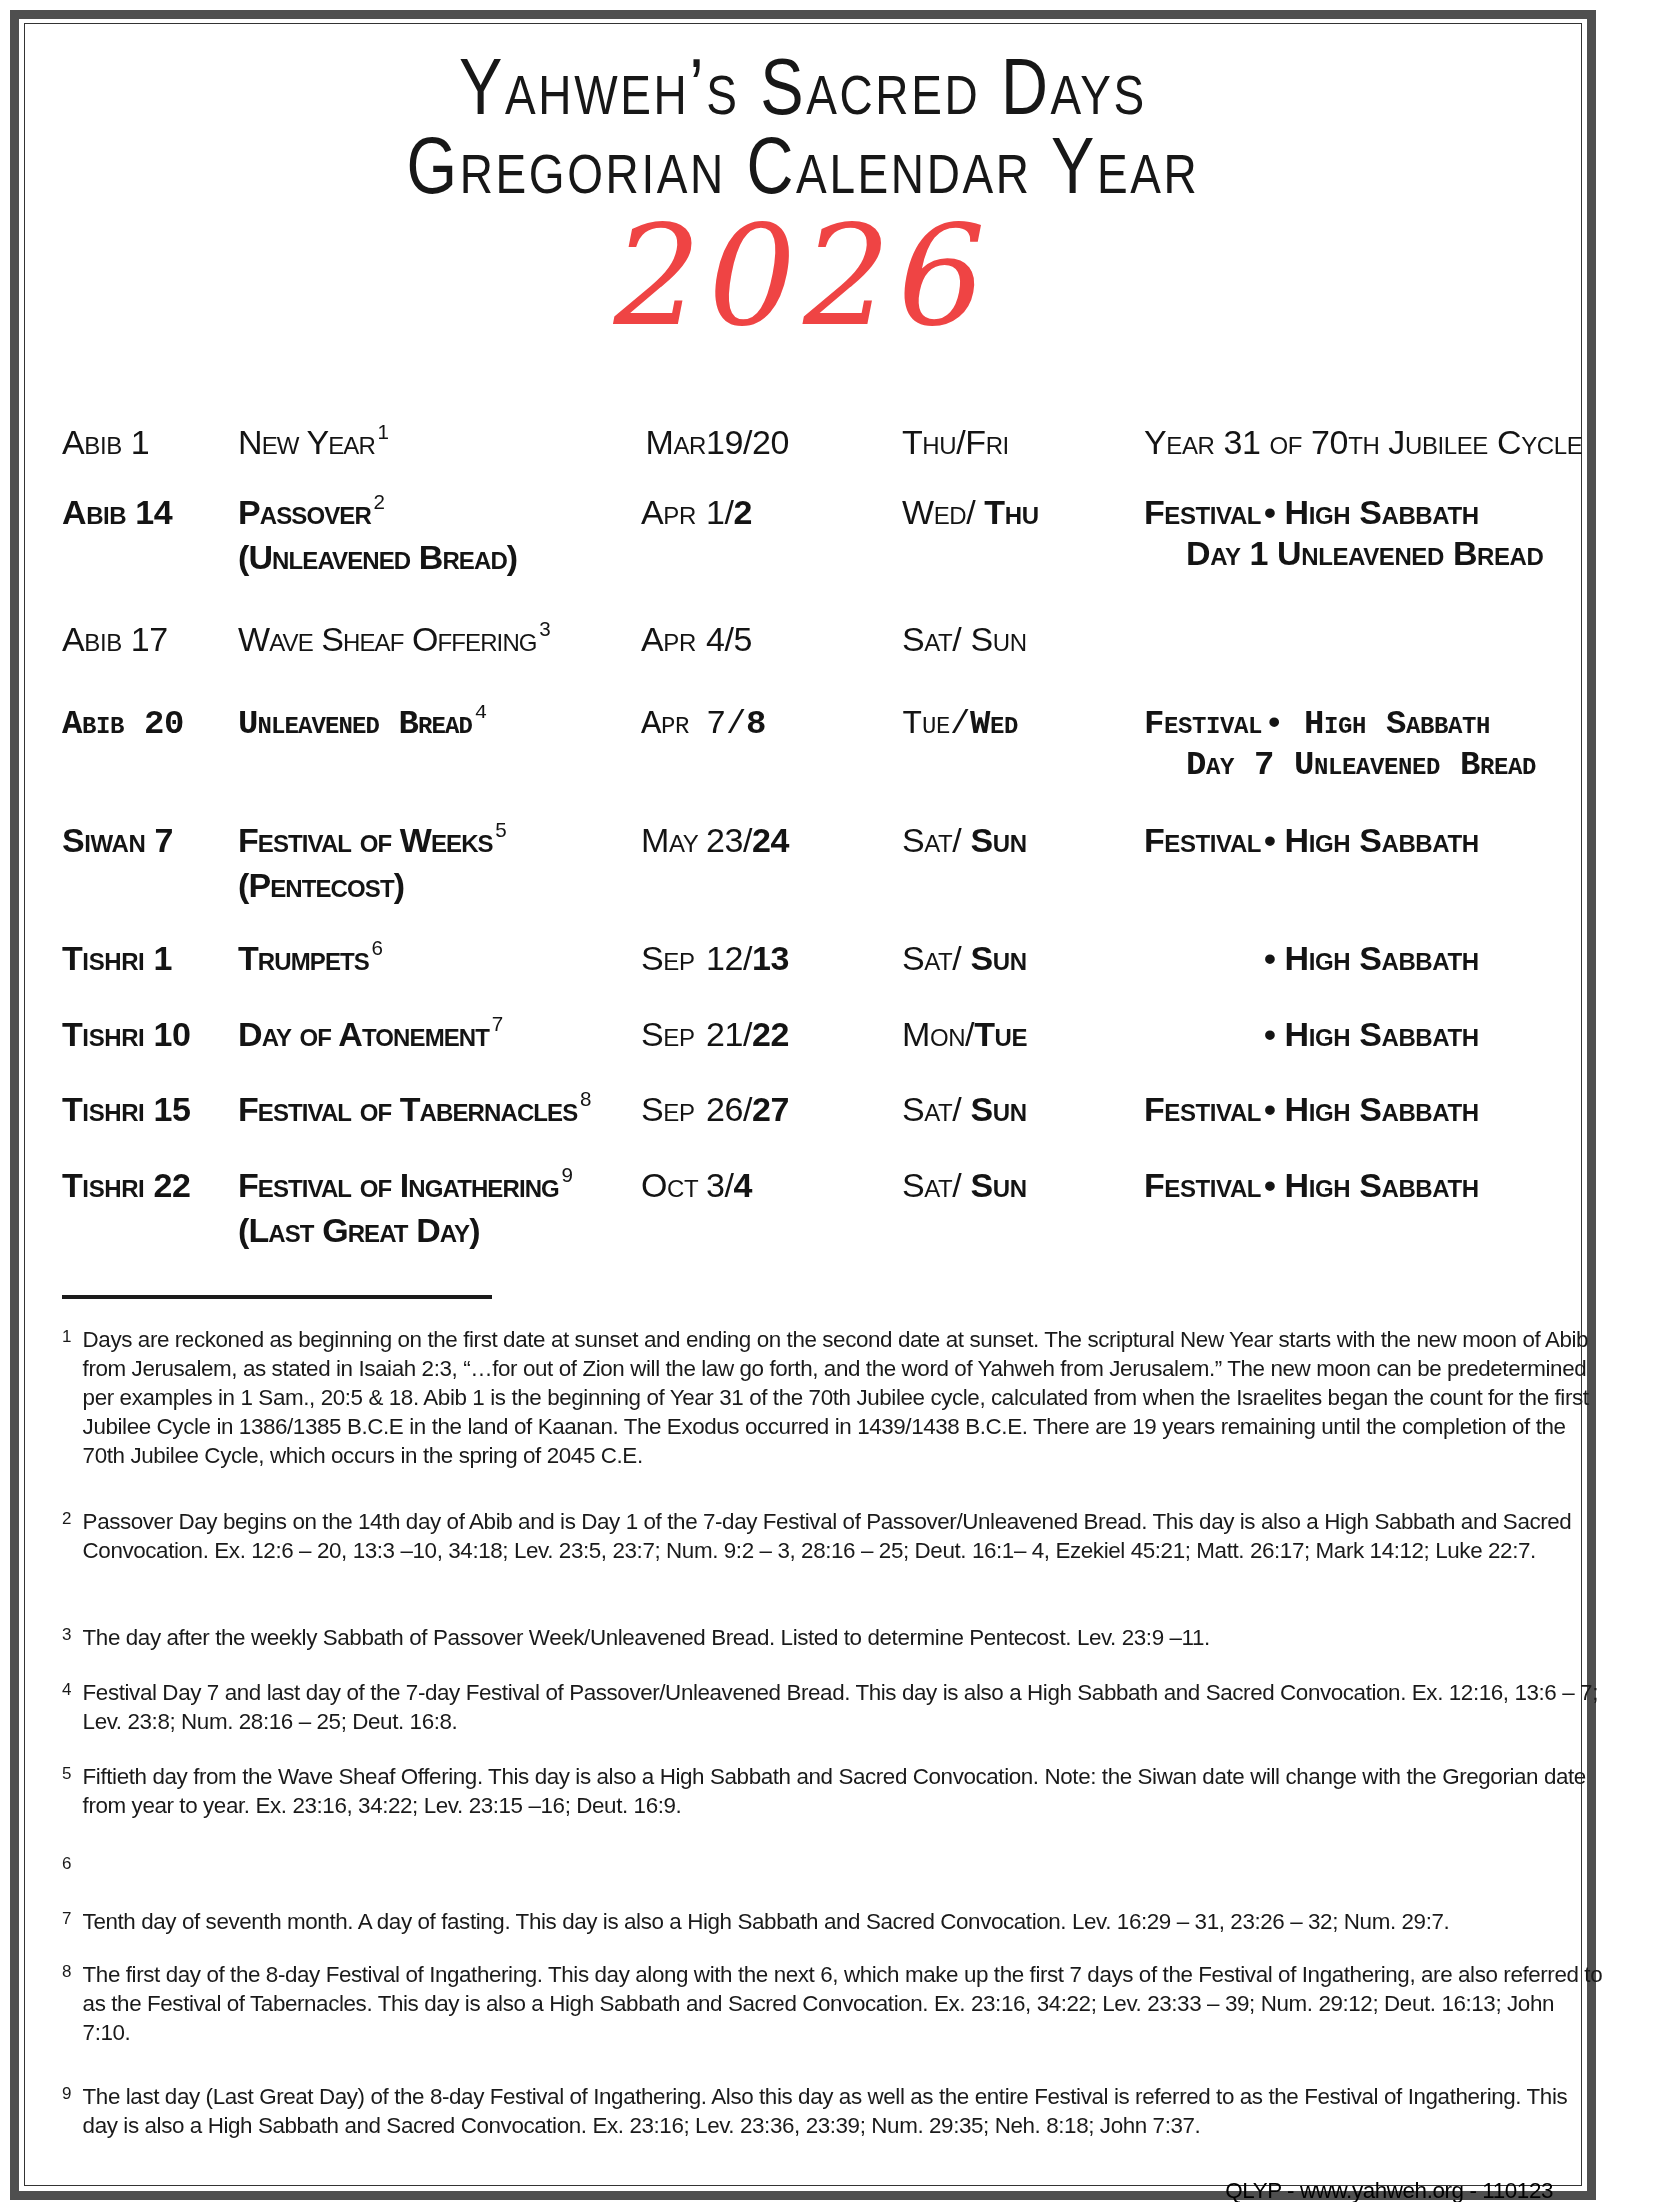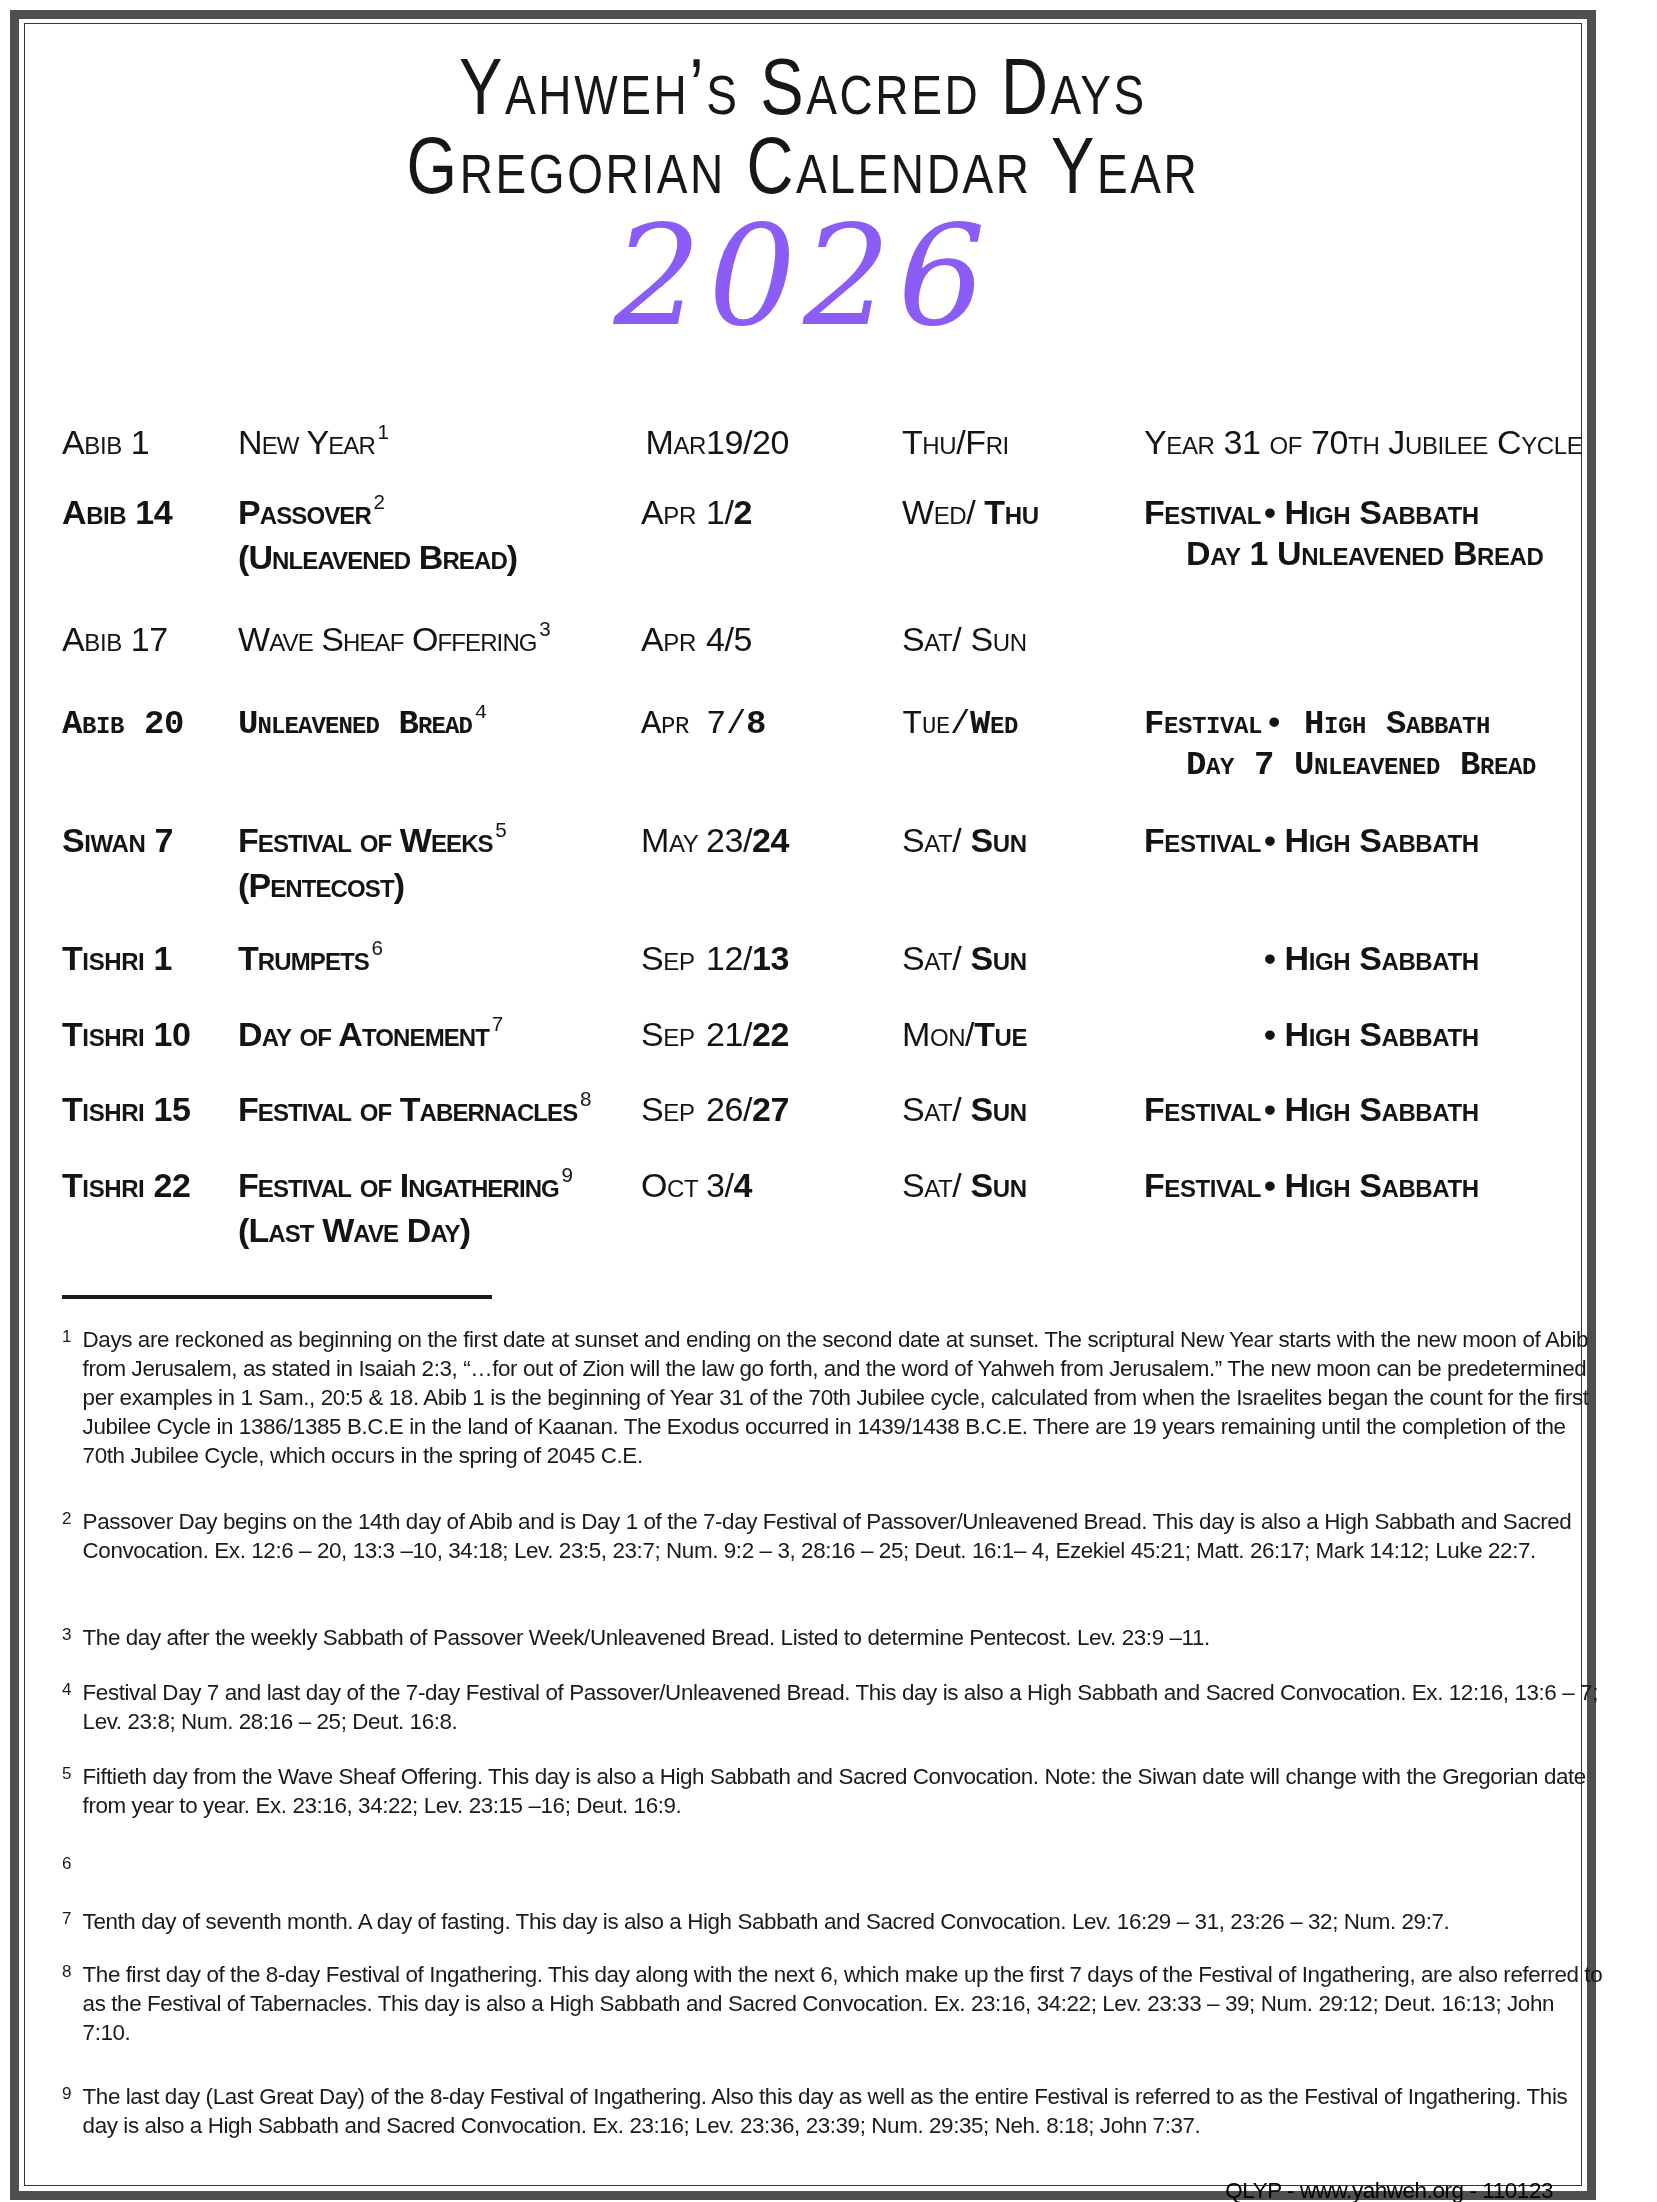--- a/index.html
+++ b/index.html
@@ -20,21 +20,21 @@
   .title-line {
     position:absolute; left:0; width:100%; text-align:center;
     font-variant:small-caps; font-weight:400; color:#171717;
     letter-spacing:2.6px; white-space:nowrap;
   }
   .t1 { top:50px;  font-size:65px; line-height:74px; transform:scaleY(1.22); }
   .t2 { top:129px; font-size:65px; line-height:74px; transform:scaleY(1.22); }
   .year-heading {
     position:absolute; top:208px; left:0; width:100%; text-align:center;
     font-family:"DejaVu Serif", serif; font-style:italic; font-weight:400;
-    font-size:138px; line-height:138px; letter-spacing:6.9px; color:#8b5cf6;
+    font-size:138px; line-height:138px; letter-spacing:6.9px; color:#ef4444;
   }
   
   .row { position:absolute; left:62px; right:34px; height:41px;
          font-size:34px; line-height:41px; font-variant:small-caps;
          letter-spacing:-0.4px; white-space:nowrap; }
   .row > span { position:absolute; top:0; }
   .c1 { left:0; }
   .c2 { left:176px; letter-spacing:-0.9px; }
   .c3 { left:579px; }
   .c4 { left:840px; }
@@ -146,21 +146,21 @@
     <span class="c2"><span class="nm">Festival of Tabernacles</span><sup class="ref">8</sup></span>
     <span class="c3"><span class="month">Sep</span><span class="d1">26/</span><span class="d2 b">27</span></span>
     <span class="c4"><span class="w1">Sat/ </span><span class="w2 b">Sun</span></span>
     <span class="c5">
           <span class="note1 bold"><span class="fest">Festival</span><span>• High Sabbath</span></span>
         </span>
   </div>
 
   <div class="row em" style="top: 1165px;">
     <span class="c1">Tishri 22</span>
-    <span class="c2"><span class="nm">Festival of Ingathering</span><sup class="ref">9</sup><span class="nm2">(Last Wave Day)</span></span>
+    <span class="c2"><span class="nm">Festival of Ingathering</span><sup class="ref">9</sup><span class="nm2">(Last Great Day)</span></span>
     <span class="c3"><span class="month">Oct</span><span class="d1">3/</span><span class="d2 b">4</span></span>
     <span class="c4"><span class="w1">Sat/ </span><span class="w2 b">Sun</span></span>
     <span class="c5">
           <span class="note1 bold"><span class="fest">Festival</span><span>• High Sabbath</span></span>
         </span>
   </div>
 </div>
 
   <div class="fn-separator"></div>
   <div id="footnotes">

